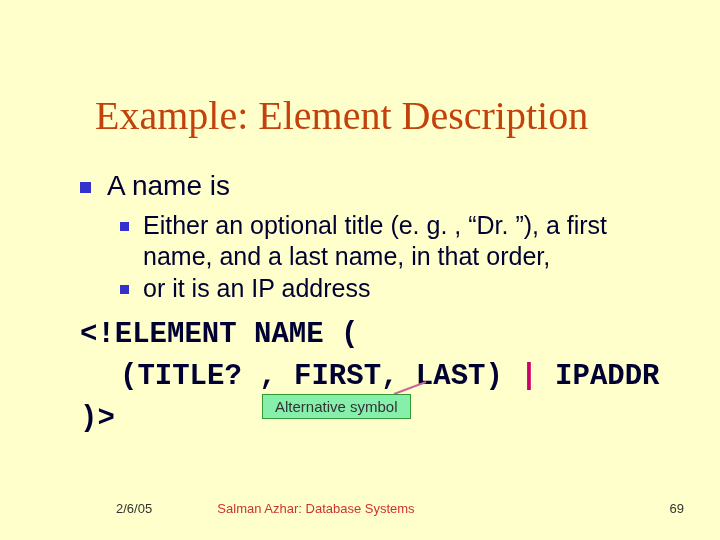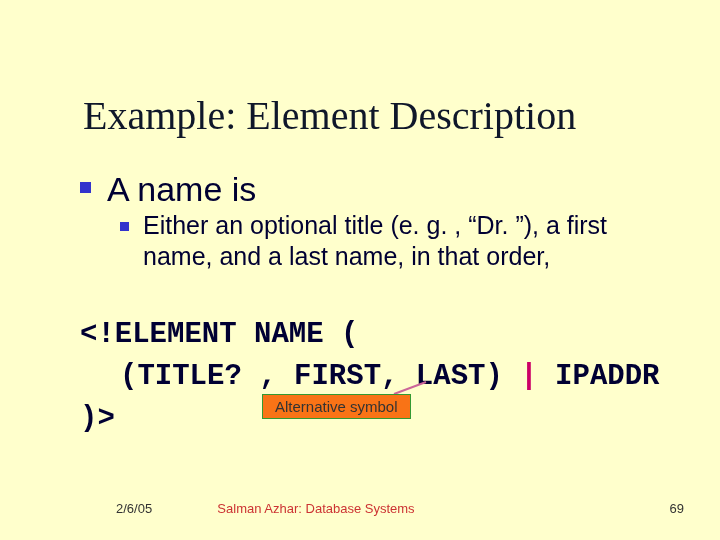--- a/index.html
+++ b/index.html
@@ -13,43 +13,43 @@
     position: relative;
     width: 720px;
     height: 540px;
     background: #ffffcc;
     box-sizing: border-box;
     font-family: Verdana, Arial, sans-serif;
   }
   .title {
     position: absolute;
     top: 92px;
-    left: 83px;
+    left: 95px;
     font-family: "Times New Roman", Times, serif;
     font-size: 40px;
-    color: #0f172a;
+    color: #c2410c;
     font-weight: 400;
   }
   .level1-row {
     position: absolute;
     top: 170px;
     left: 80px;
     display: flex;
     align-items: flex-start;
   }
   .bullet-box {
     width: 11px;
     height: 11px;
     background: #3333cc;
     margin-top: 12px;
     margin-right: 16px;
     flex-shrink: 0;
   }
   .level1-text {
-    font-size: 34px;
+    font-size: 28px;
     color: #000033;
     text-align: center;
   }
   .level2-area {
     position: absolute;
     top: 210px;
     left: 120px;
     right: 52px;
   }
   .level2-row {
@@ -81,21 +81,21 @@
   .code-line2 {
     margin-left: 40px;
   }
   .pipe {
     color: #cc0066;
   }
   .annot-box {
     position: absolute;
     top: 394px;
     left: 262px;
-    background: #f97316;
+    background: #86efac;
     border: 1px solid #339933;
     padding: 3px 12px;
     font-family: Verdana, Arial, sans-serif;
     font-weight: normal;
     font-size: 15px;
     color: #333333;
   }
   .annot-line {
     position: absolute;
     top: 380px;
@@ -137,20 +137,24 @@
   <div class="level1-row">
     <div class="bullet-box"></div>
     <div class="level1-text">A name is</div>
   </div>
 
   <div class="level2-area">
     <div class="level2-row">
       <div class="bullet-box-sm"></div>
       <div>Either an optional title (e. g. , “Dr. ”), a first name, and a last name, in that order,</div>
     </div>
+    <div class="level2-row">
+      <div class="bullet-box-sm"></div>
+      <div>or it is an IP address</div>
+    </div>
   </div>
 
   <div class="code-container">
     <div>&lt;!ELEMENT NAME (</div>
     <div class="code-line2">
       <span>(TITLE? , FIRST, LAST) </span><span class="pipe">|</span><span> IPADDR</span>
     </div>
     <div>)&gt;</div>
   </div>
 

